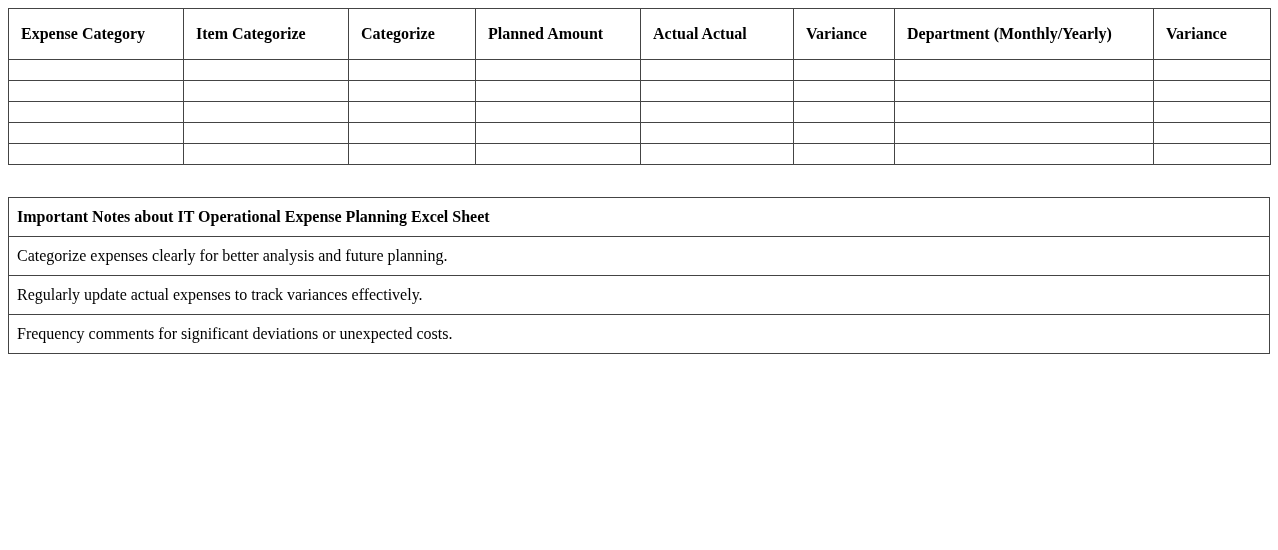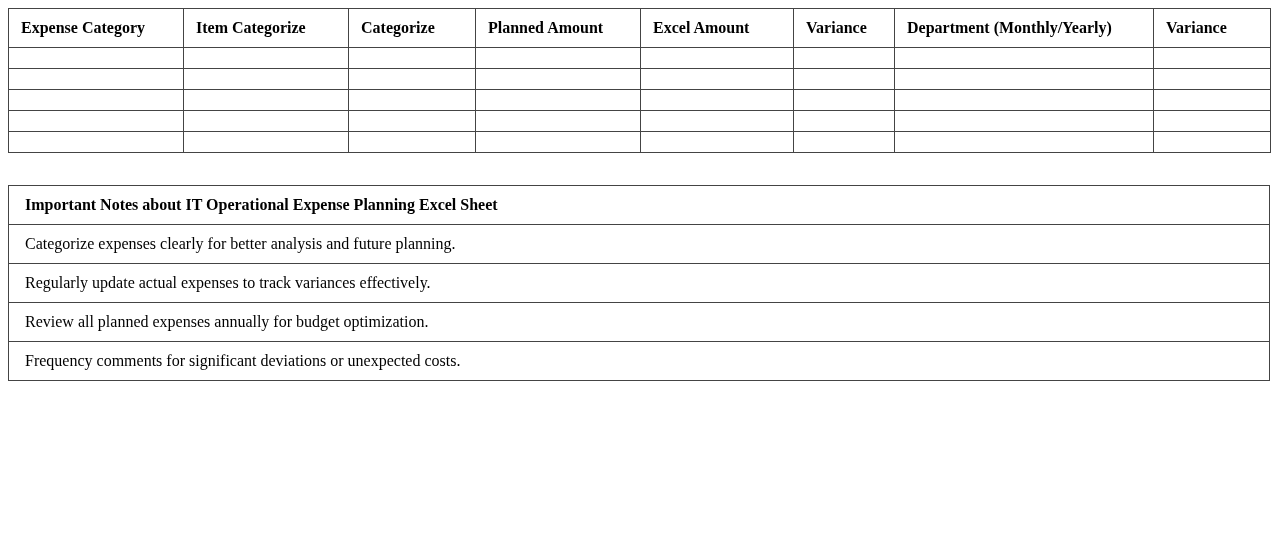--- a/index.html
+++ b/index.html
@@ -18,39 +18,39 @@
       top: 8px;
       width: 1262px;
     }
     table {
       border-collapse: collapse;
       table-layout: fixed;
       width: 1262px;
     }
     .expense-table td, .expense-table th {
       border: 1px solid #444;
-      padding: 0 12px;
+      padding: 6px 12px;
       font-size: 16px;
       text-align: left;
       vertical-align: middle;
     }
     .expense-table th {
       height: 38px;
       font-weight: bold;
     }
     .expense-table td {
       height: 20px;
       padding: 0;
     }
     .notes-table {
       margin-top: 32px;
     }
     .notes-table td, .notes-table th {
       border: 1px solid #444;
-      padding: 0 16px;
+      padding: 0 8px;
       height: 38px;
       font-size: 16px;
       text-align: left;
       vertical-align: middle;
     }
     .notes-table th {
       font-weight: bold;
     }
   </style>
 </head>
@@ -67,21 +67,21 @@
       <col style="width:101px">
       <col style="width:259px">
       <col style="width:117px">
     </colgroup>
     <thead>
       <tr>
         <th>Expense Category</th>
         <th>Item Categorize</th>
         <th>Categorize</th>
         <th>Planned Amount</th>
-        <th>Excel Amount</th>
+        <th>Actual Actual</th>
         <th>Variance</th>
         <th>Department (Monthly/Yearly)</th>
         <th>Variance</th>
       </tr>
     </thead>
     <tbody>
       <tr>
         <td></td>
         <td></td>
         <td></td>
@@ -141,20 +141,17 @@
       </tr>
     </thead>
     <tbody>
       <tr>
         <td>Categorize expenses clearly for better analysis and future planning.</td>
       </tr>
       <tr>
         <td>Regularly update actual expenses to track variances effectively.</td>
       </tr>
       <tr>
-        <td>Review all planned expenses annually for budget optimization.</td>
-      </tr>
-      <tr>
         <td>Frequency comments for significant deviations or unexpected costs.</td>
       </tr>
     </tbody>
   </table>
 </div>
 
 </body></html>

